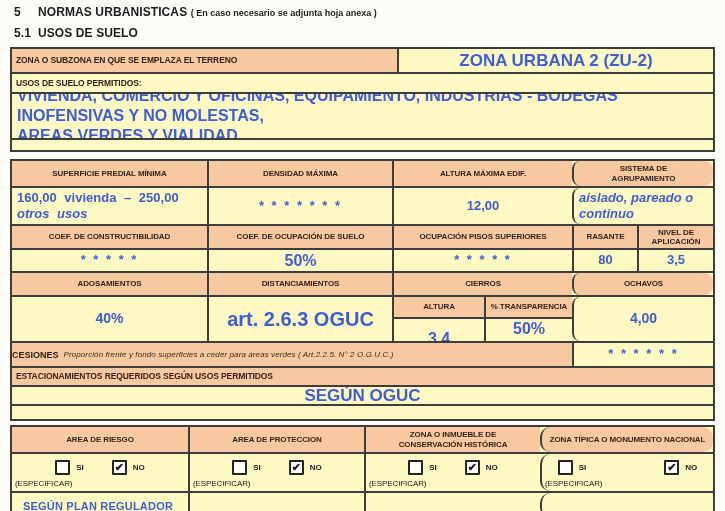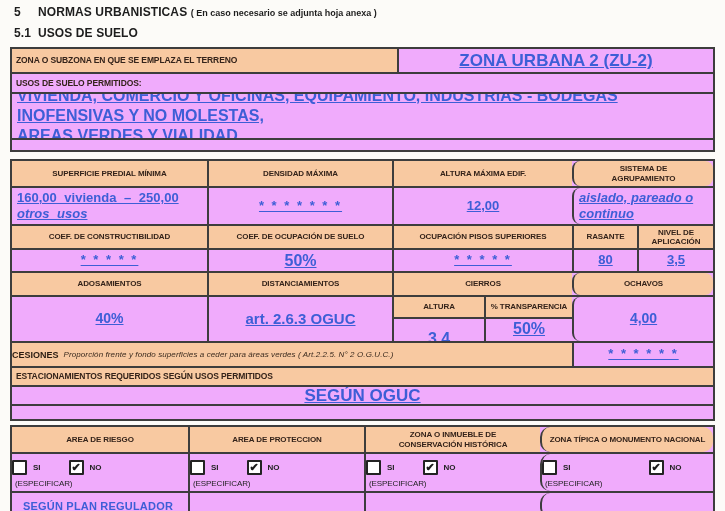--- a/index.html
+++ b/index.html
@@ -13,21 +13,21 @@
     overflow:hidden;
   }
   
   .titles { margin:1px 0 7px 14px; }
   .tline { font-weight:bold; font-size:12px; letter-spacing:0.1px; color:#1d1d1d; }
   .tline .num { display:inline-block; width:24px; }
   .tline .note { font-size:9px; font-weight:bold; letter-spacing:0; }
   .t2 { margin-top:7px; }
 
   
-  .tbl { margin-left:10px; width:705px; border:2px solid #3d3d3d; box-sizing:border-box; background:#f0abfc; }
+  .tbl { margin-left:10px; width:705px; border:2px solid #3d3d3d; box-sizing:border-box; background:#fef9c3; }
   .tr { display:flex; border-top:2px solid #3d3d3d; box-sizing:border-box; align-items:stretch; }
   .tr:first-child { border-top:none; }
   .td { border-left:2px solid #3d3d3d; box-sizing:border-box; flex:0 0 auto; overflow:hidden; }
   .td:first-child { border-left:none; }
   .fill { flex:1 1 auto; }
   .orange { background:#f8c9a1; }
 
   
   .cz  { flex-basis:385px; } .czv { flex:1; }
   .c1 { flex-basis:195px; } .c2 { flex-basis:185px; } .c3 { flex-basis:180px; } .c4 { flex:1;border-radius:8px; }
@@ -43,42 +43,42 @@
   .h39{height:39px} .h27{height:26px}
 
   
   .hdr { font-size:8px; font-weight:bold; color:#34231a; letter-spacing:-0.1px;
          display:flex; align-items:center; justify-content:center; text-align:center; line-height:1.18; }
   .hdr.left { justify-content:flex-start; text-align:left; padding-left:4px; }
   .hdr.md { font-size:8.5px; }
   .narrow { max-width:92px; }
   .narrow2 { max-width:80px; }
   .val { color:#3d5ed6; font-weight:bold; display:flex; flex-direction:column;
-         align-items:center; justify-content:center; text-align:center; line-height:1.25;text-decoration:underline; }
+         align-items:center; justify-content:center; text-align:center; line-height:1.25; }
   .val.left { align-items:flex-start; text-align:left; padding-left:5px; } .fs12{font-size:16px} .fs13{font-size:13px}
-  .fs14{font-size:14px} .fs15{font-size:15px} .fs17{font-size:17px}
+  .fs14{font-size:14px} .fs15{font-size:20px} .fs17{font-size:17px}
   .ital { font-style:italic; }
   .wsp { word-spacing:4px; }
   .stars { letter-spacing:2px; font-size:13px; }
 
   
   .nest { padding:0; display:flex; flex-direction:column; }
   .subtr { display:flex; flex:0 0 auto; }
   .subtr.b { border-bottom:2px solid #3d3d3d; }
   .subtd { box-sizing:border-box; }
   .subtd + .subtd { border-left:2px solid #3d3d3d; }
 
   
   .cestxt { display:flex; align-items:center; }
   .cestxt .b { font-size:9px; font-weight:bold; color:#2a1c12; }
   .cestxt .i { font-size:8px; font-style:italic; color:#3a2a1e; margin-left:5px; letter-spacing:0.1px; }
 
   
   .zcell { display:flex; flex-direction:column; }
-  .cbrow { display:flex; align-items:center; justify-content:flex-start; gap:28px; padding-top:6px; }
+  .cbrow { display:flex; align-items:center; justify-content:center; gap:28px; padding-top:6px; }
   .cbrow.spread { gap:78px; }
   .pair { display:inline-flex; align-items:center; gap:6px; font-size:8px; font-weight:bold; color:#222; }
   .cb { width:11px; height:11px; background:#fff; border:2px solid #232323; border-radius:1px;
         display:inline-flex; align-items:center; justify-content:center;
         font-size:11px; font-weight:bold; color:#1a1a1a; line-height:1; }
   .espec { font-size:8px; color:#222; text-align:left; padding:4px 0 0 3px; letter-spacing:-0.1px; }
   .detail { font-size:11px; font-weight:bold; color:#3d5ed6; text-align:left; padding:7px 0 0 11px; letter-spacing:0.2px; }
 
   .gap7 { height:7px; } .gap4 { height:4px; }
 </style>

